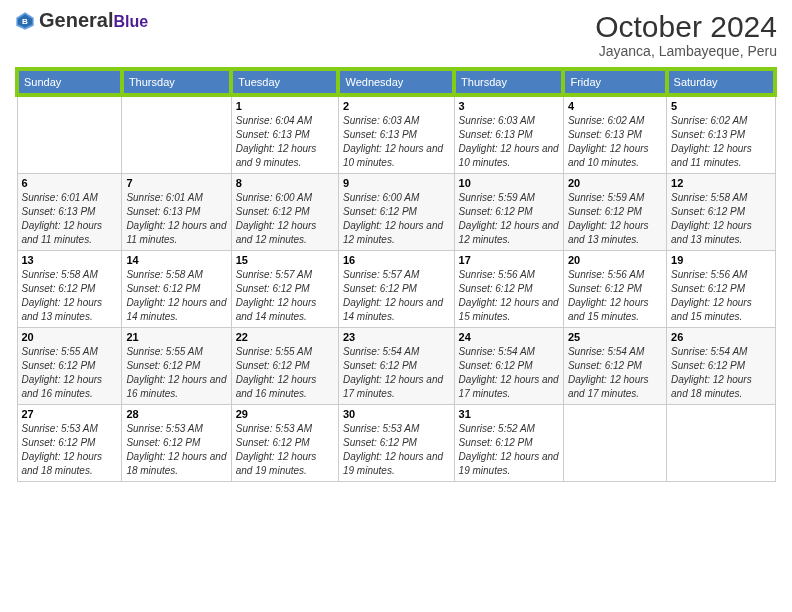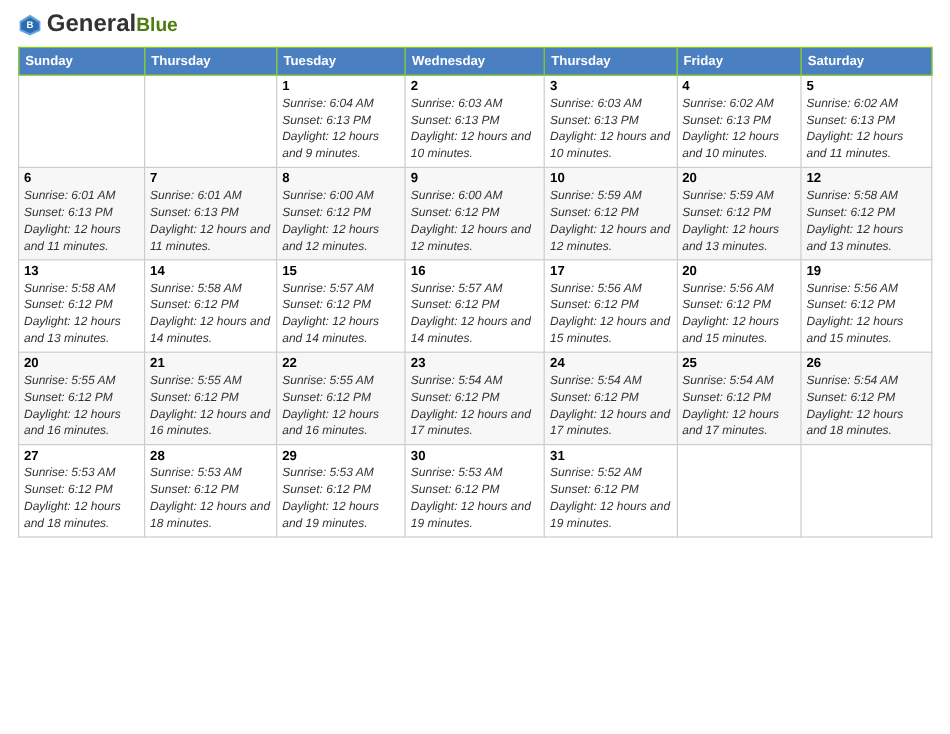--- a/index.html
+++ b/index.html
@@ -29,21 +29,21 @@
     }
     .logo-text-general {
       font-size: 20px;
       font-weight: bold;
       color: #333;
       line-height: 1;
     }
     .logo-text-blue {
       font-size: 16px;
       font-weight: bold;
-      color: #4d7c0f;
+      color: #4c1d95;
       line-height: 1;
     }
     .logo-icon {
       width: 20px;
       height: 20px;
     }
     .title-block {
       text-align: right;
     }
     .month-title {
@@ -60,22 +60,22 @@
       width: 100%;
       border-collapse: collapse;
       font-size: 10px;
     }
     thead tr th {
       background-color: #4a7fc1;
       color: #fff;
       text-align: left;
       padding: 5px 5px;
       font-size: 11px;
-      font-weight: bold;
-      border: 1px solid #84cc16;
+      font-weight: normal;
+      border: 4px solid #84cc16;
     }
     tbody tr td {
       border: 1px solid #ccc;
       vertical-align: top;
       padding: 3px 4px;
       min-height: 70px;
       height: 70px;
     }
     .day-number {
       font-weight: bold;
@@ -106,20 +106,24 @@
         <polygon points="15,2 28,10 28,22 15,28 2,22 2,10" fill="#4a90d9" opacity="0.85"></polygon>
         <polygon points="15,5 26,12 26,20 15,25 4,20 4,12" fill="#2a6db0"></polygon>
         <text x="15" y="19" text-anchor="middle" font-size="12" fill="white" font-weight="bold" font-family="Arial">B</text>
       </svg>
       <div>
         <div>
           <span class="logo-text-general">General</span><span class="logo-text-blue">Blue</span>
         </div>
       </div>
     </div>
+    <div class="title-block">
+      <div class="month-title">October 2024</div>
+      <div class="location-title">Jayanca, Lambayeque, Peru</div>
+    </div>
   </div>
 
   <table>
     <thead>
       <tr>
         <th>Sunday</th>
         <th>Thursday</th>
         <th>Tuesday</th>
         <th>Wednesday</th>
         <th>Thursday</th>

